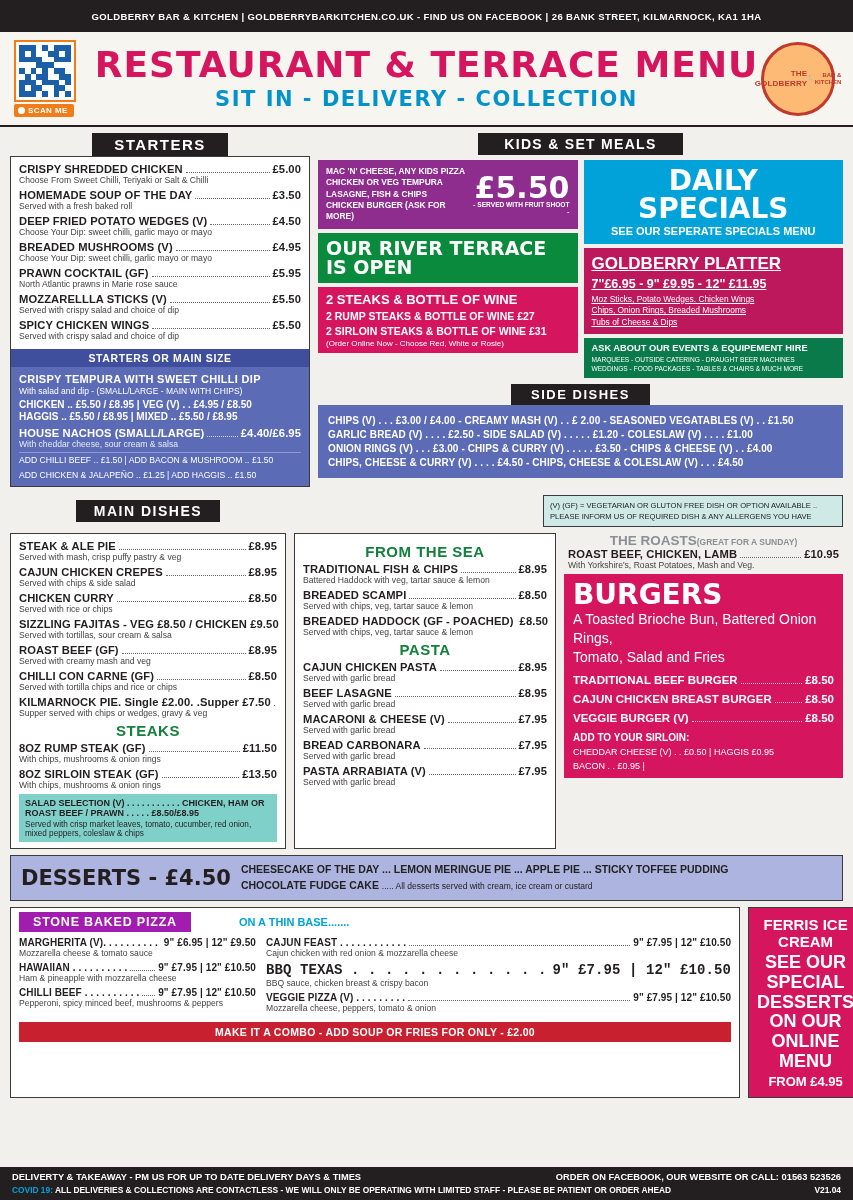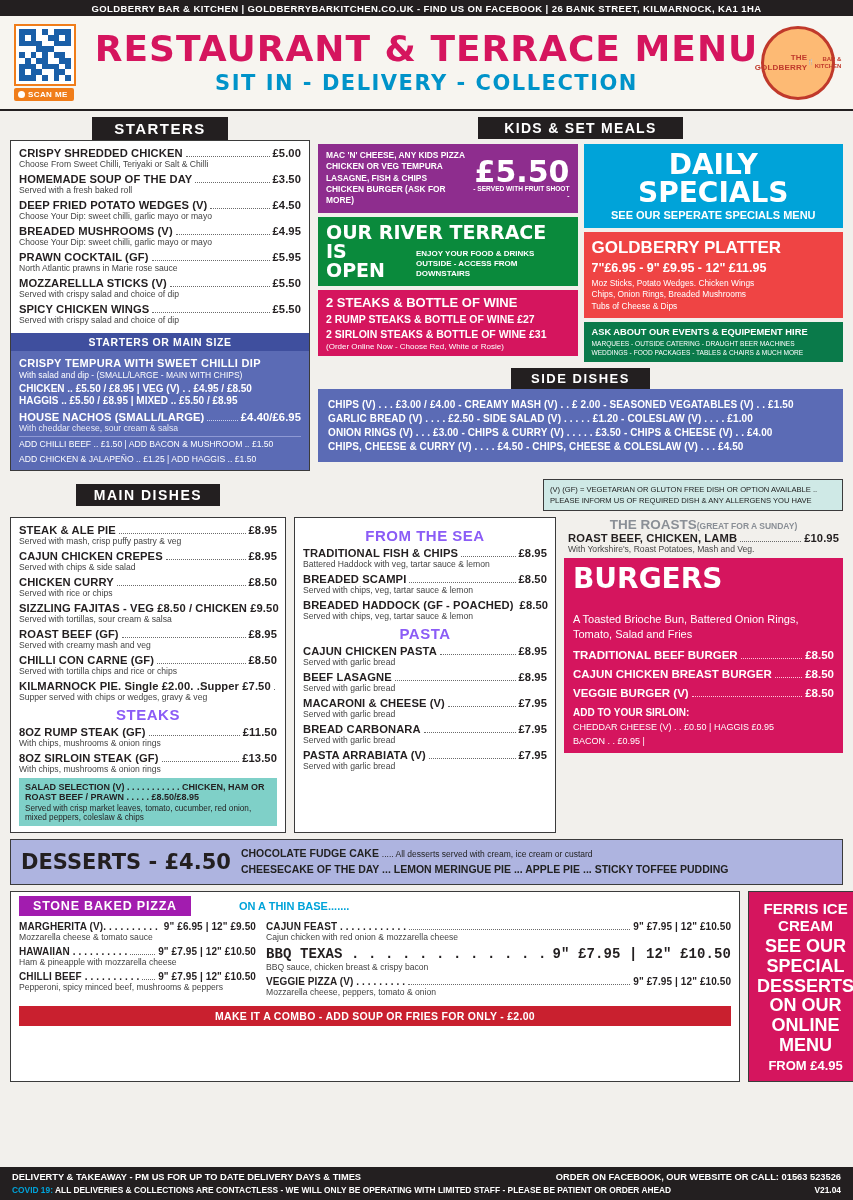--- a/index.html
+++ b/index.html
@@ -8,21 +8,21 @@
     width:853px; height:1200px;
     background:#ffffff;
     font-family:"Liberation Sans", sans-serif;
     color:#222;
     overflow:hidden;
   }
   .page { position:relative; width:853px; height:1200px; background:#f2f0ec; }
 
   
   .topbar {
-    height:16px; background:#231f20; color:#fff;
+    height:32px; background:#231f20; color:#fff;
     font-size:9.5px; font-weight:bold; letter-spacing:.4px;
     display:flex; align-items:center; justify-content:center;
   }
   .topbar span { white-space:nowrap; }
 
   
   .header { position:relative; height:95px; background:#f7f5f0; border-bottom:2px solid #231f20;}
   .header-title {
     text-align:center; padding-top:12px;
     font-size:36px; font-weight:bold; color:#d5155e; letter-spacing:1px;
@@ -109,47 +109,47 @@
   .purple .ksub { font-size:6.6px; font-weight:bold; text-align:right; }
   .green { background:#0a8a3c; color:#fff; padding:6px 8px; margin-top:4px; }
   .green .g1 { font-size:19px; font-weight:bold; line-height:1; font-family:"DejaVu Sans", sans-serif;}
   .pink { background:#d5155e; color:#fff; padding:5px 8px; margin-top:4px; }
   .pink .p1 { font-size:13px; font-weight:bold; }
   .pink .p2 { font-size:10.5px; font-weight:bold; margin-top:3px;}
   .pink .p3 { font-size:8px; margin-top:2px;}
   .cyan { background:#00a3d9; color:#fff; padding:7px 8px; text-align:center;}
   .cyan .c1 { font-size:28px; font-weight:bold; line-height:1; font-family:"DejaVu Sans", sans-serif;}
   .cyan .c2 { font-size:11px; font-weight:bold; margin-top:2px;}
-  .red { background:#ef4444; color:#fff; padding:6px 8px; margin-top:4px;}
+  .red { background:#be185d; color:#fff; padding:6px 8px; margin-top:4px;text-decoration:underline;}
   .red .r1 { font-size:17px; font-weight:bold; }
   .red .r2 { font-size:12.5px; font-weight:bold; margin-top:3px;}
   .red .r3 { font-size:8.4px; margin-top:3px; line-height:1.35;}
   .darkgreen { background:#0a7a4a; color:#fff; padding:5px 8px; margin-top:4px;}
   .darkgreen .d1 { font-size:9.3px; font-weight:bold;}
   .darkgreen .d2 { font-size:6.6px; margin-top:2px; line-height:1.4;}
 
   
   .side-wrap { margin-top:6px; }
   .side-box { background:#5b6bb5; color:#fff; padding:7px 10px; }
   .side-line { font-size:10px; font-weight:bold; margin:3px 0; letter-spacing:.1px;}
 
   
   .main-row { display:flex; gap:8px; margin-top:6px; }
   .main-left { width:276px; border:1px solid #3b3b3b; background:#fff; padding:6px 8px; }
   .main-mid { width:262px; border:1px solid #3b3b3b; background:#fff; padding:6px 8px;}
   .main-right { flex:1; }
 
-  .sec-head { text-align:center; font-size:15px; font-weight:bold; color:#8b5cf6; margin:3px 0 3px 0; letter-spacing:.5px;}
+  .sec-head { text-align:center; font-size:15px; font-weight:bold; color:#15803d; margin:3px 0 3px 0; letter-spacing:.5px;}
   .teal-bar { background:#7fd0c8; color:#231f20; font-size:9px; font-weight:bold; padding:4px 6px; margin-top:4px;}
   .note-box { border:1px solid #3b3b3b; background:#cfe9e6; font-size:7.6px; padding:4px 6px; line-height:1.45;margin-left:31px; }
   .roasts-head { font-size:13.5px; font-weight:bold; color:#8a8f96; text-align:center;}
   .roasts-head small { font-size:8.5px; }
   .burgers { background:#d5155e; color:#fff; padding:7px 9px; margin-top:4px;}
   .burgers h3 { margin:0; font-size:28px; font-weight:bold; line-height:1; font-family:"DejaVu Sans", sans-serif;}
-  .burgers .bsub { font-size:11px; margin-top:19px; line-height:1.35;}
+  .burgers .bsub { font-size:14px; margin-top:1px; line-height:1.35;}
   .burgers .bline { display:flex; align-items:baseline; font-size:11.5px; font-weight:bold; margin-top:7px;}
   .burgers .bline .dots { flex:1; border-bottom:1.5px dotted #ffc6dc; margin:0 3px 2px 3px;}
   .burgers .addto { font-size:10px; font-weight:bold; margin-top:8px;}
   .burgers .addline { font-size:9px; margin-top:4px;}
 
   
   .desserts { margin-top:6px; background:#aeb4e0; border:1px solid #3b3b3b; display:flex; align-items:center; padding:6px 10px;}
   .desserts .dt { font-size:21px; font-weight:bold; color:#231f20; white-space:nowrap; font-family:"DejaVu Sans", sans-serif;}
   .desserts .dd { margin-left:10px; font-size:10.5px; font-weight:bold; line-height:1.5;}
   .desserts .dd .small { font-size:8.5px; font-weight:normal;}
@@ -384,24 +384,20 @@
               <div style="text-align:right;">
                 <div class="kprice">£5.50</div>
                 <div class="ksub">- SERVED WITH FRUIT SHOOT -</div>
               </div>
             </div>
 
             <div class="green">
               <div class="g1">OUR RIVER TERRACE</div>
               <div style="display:flex; align-items:flex-end; gap:6px;">
                 <span class="g1">IS OPEN</span>
-                <span style="font-size:8px; font-weight:bold; line-height:1.3;">
-                  <span>ENJOY YOUR FOOD &amp; DRINKS</span><br>
-                  <span>OUTSIDE - ACCESS FROM DOWNSTAIRS</span>
-                </span>
               </div>
             </div>
 
             <div class="pink">
               <div class="p1">2 STEAKS &amp; BOTTLE OF WINE</div>
               <div class="p2">2 RUMP STEAKS &amp; BOTTLE OF WINE £27</div>
               <div class="p2">2 SIRLOIN STEAKS &amp; BOTTLE OF WINE  £31</div>
               <div class="p3">(Order Online Now - Choose Red, White or Rosie)</div>
             </div>
           </div>
@@ -640,25 +636,25 @@
           <div class="addto">ADD TO YOUR SIRLOIN:</div>
           <div class="addline">CHEDDAR CHEESE (V) . . £0.50  |  HAGGIS  £0.95</div>
           <div class="addline">BACON . . £0.95 |</div>
         </div>
       </div>
     </div>
 
     <div class="desserts">
       <div class="dt">DESSERTS - £4.50</div>
       <div class="dd">
+        <div>CHEESECAKE OF THE DAY ... LEMON MERINGUE PIE ... APPLE PIE ... STICKY TOFFEE PUDDING</div>
         <div>
           <span>CHOCOLATE FUDGE CAKE</span>
           <span class="small">..... All desserts served with cream, ice cream or custard</span>
         </div>
-        <div>CHEESECAKE OF THE DAY ... LEMON MERINGUE PIE ... APPLE PIE ... STICKY TOFFEE PUDDING</div>
       </div>
     </div>
 
     <div class="pizza-row">
       <div class="pizza-box">
         <div class="pizza-head">
           <div class="pb">STONE BAKED PIZZA</div>
           <div class="pt">ON A THIN BASE.......</div>
         </div>
         <div class="pizza-grid">

